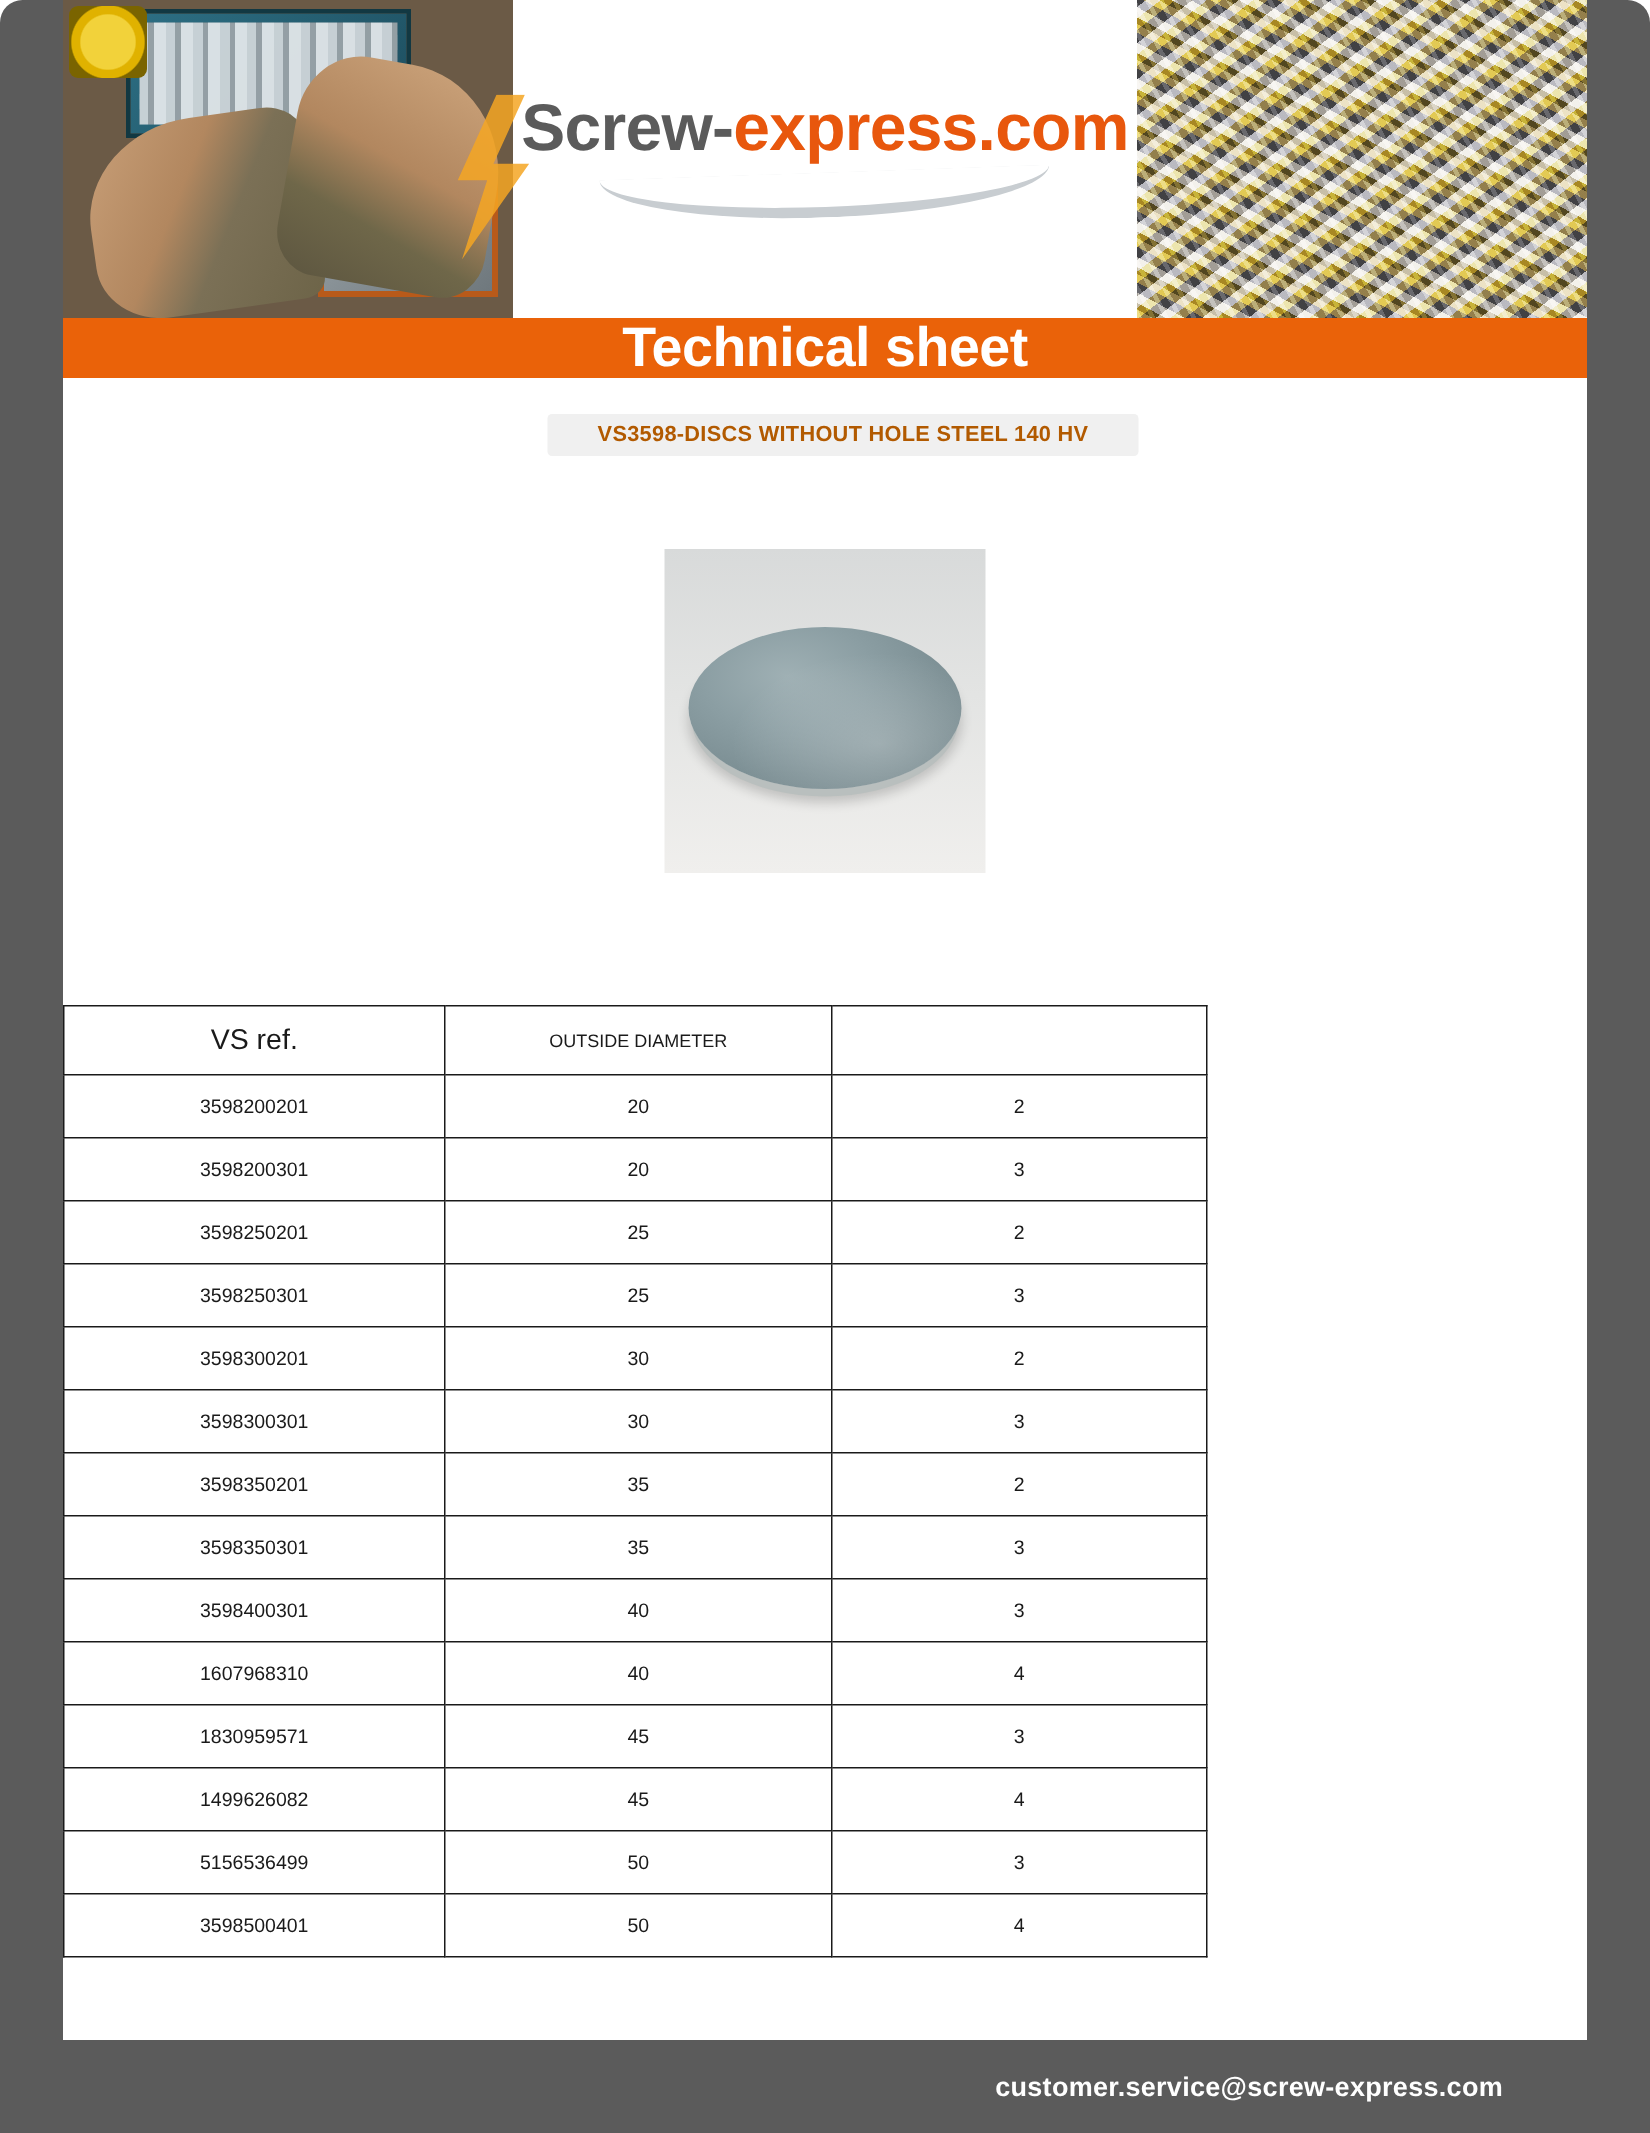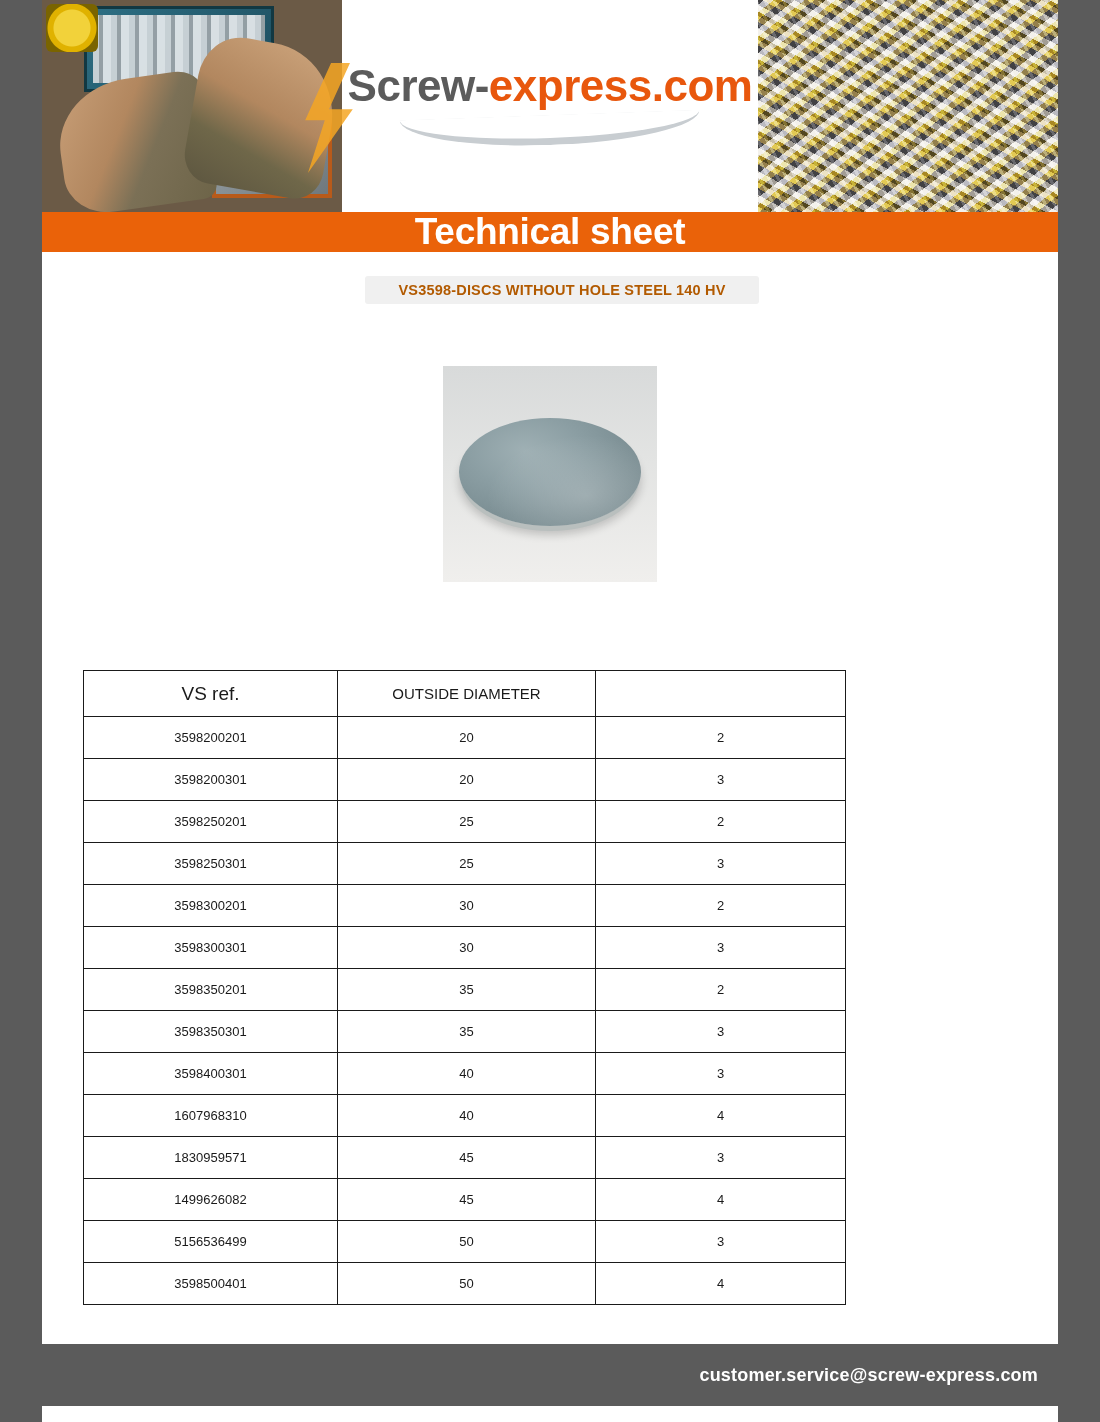--- a/index.html
+++ b/index.html
@@ -15,20 +15,21 @@
     position: relative;
     overflow: hidden;
   }
   .page {
     position: relative;
     width: 1100px;
     height: 1422px;
     background: #ffffff;
     border-left: 42px solid #5b5b5b;
     border-right: 42px solid #5b5b5b;
+    border-radius: 15px;
   }
   
   .header {
     position: relative;
     width: 1016px;
     height: 212px;
     display: flex;
     background: #ffffff;
   }
   .header-photo {
@@ -201,55 +202,55 @@
   }
   .disc:after {
     content: "";
     position: absolute;
     inset: 0;
     border-radius: 50%;
     background: radial-gradient(ellipse at 70% 72%, rgba(255,255,255,.25) 0%, rgba(255,255,255,0) 55%);
   }
   
   .table-zone {
-    width: 804px;
+    width: 1052px;
     padding-top: 88px;
     display: flex;
-    justify-content: flex-end;
+    justify-content: flex-start;
   }
   table.spec {
     border-collapse: collapse;
     width: 762px;
     table-layout: fixed;
   }
   table.spec td, table.spec th {
     border: 1.5px solid #1a1a1a;
     text-align: center;
     color: #1a1a1a;
     font-weight: normal;
   }
   table.spec th.col-ref { width: 254px; font-size: 19px; height: 46px; }
-  table.spec th.col-od  { width: 258px; font-size: 15px; }
+  table.spec th.col-od  { width: 258px; font-size: 12px; }
   table.spec th.col-th  { width: 250px; font-size: 15px; }
   table.spec tbody td {
     height: 42px;
     font-size: 13px;
   }
   
   .footer {
     position: absolute;
     left: 0;
-    bottom: 16px;
+    bottom: 0;
     width: 1100px;
     height: 62px;
     background: #5b5b5b;
     display: flex;
     align-items: center;
     justify-content: flex-end;
-    padding-right: 62px;
+    padding-right: 98px;
   }
   .footer .email {
     color: #ffffff;
     font-size: 18px;
     font-weight: bold;
     letter-spacing: 0.2px;
   }
   .footer-spacer {
     height: 62px;
   }

